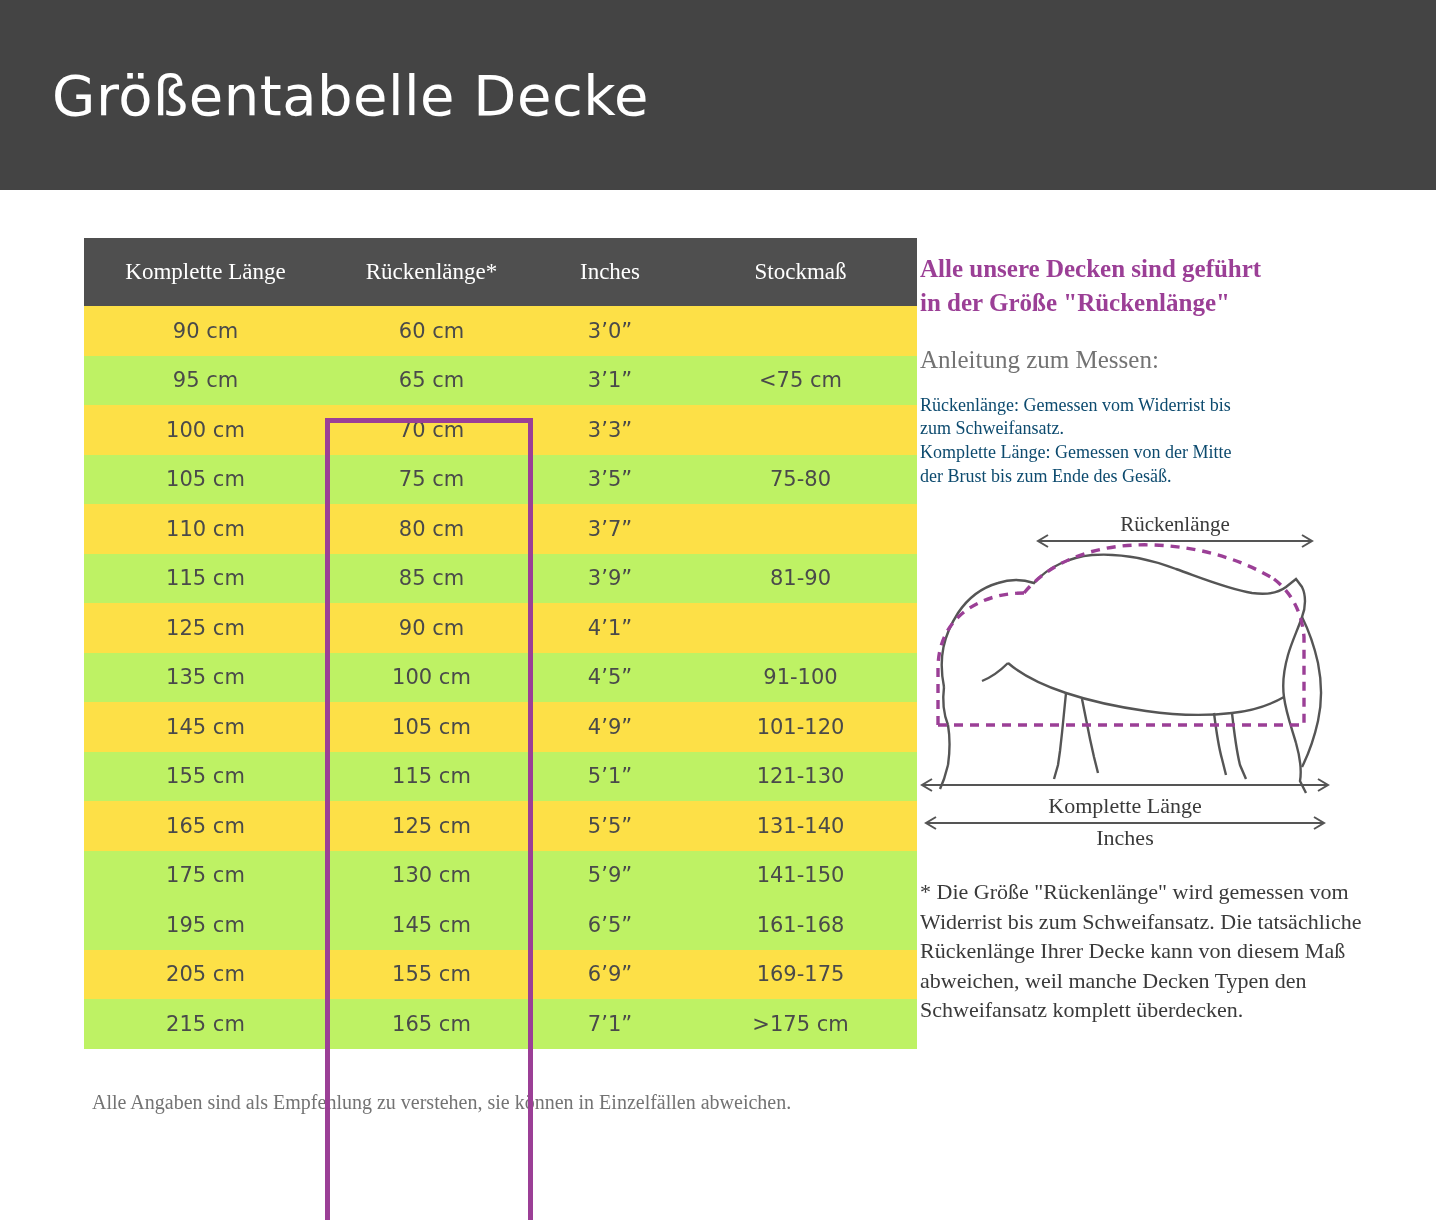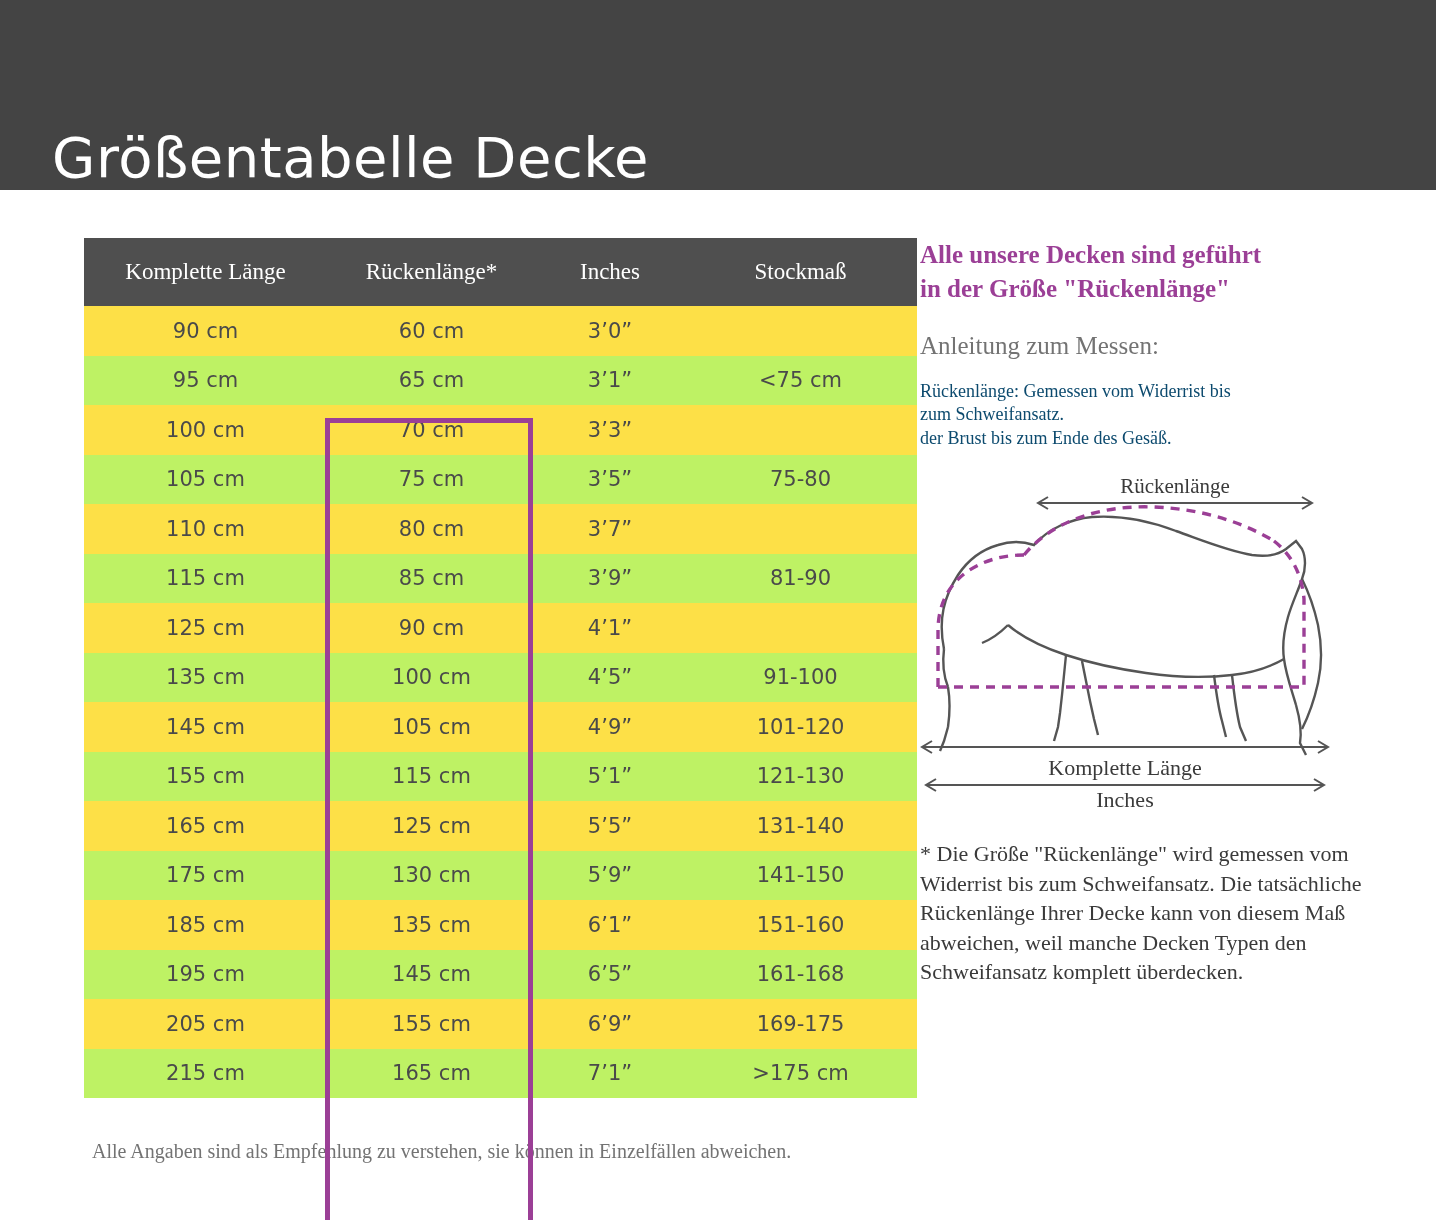--- a/index.html
+++ b/index.html
@@ -15,21 +15,21 @@
     position: relative;
     overflow: hidden;
   }
 
   
   .header {
     background: #444444;
     height: 190px;
     width: 100%;
     display: flex;
-    align-items: flex-end;
+    align-items: center;
     box-sizing: border-box;
     padding-left: 52px;
   }
   .header-title {
     color: #ffffff;
     font-family: "DejaVu Sans", sans-serif;
     font-size: 56px;
     font-weight: normal;
     letter-spacing: 0.5px;
   }
@@ -41,21 +41,21 @@
     position: relative;
   }
 
   .left-col {
     width: 920px;
     position: relative;
     padding-top: 48px;
   }
   .right-col {
     width: 516px;
-    padding-top: 48px;
+    padding-top: 62px;
     padding-right: 20px;
     box-sizing: border-box;
   }
 
   
   table.size-table {
     border-collapse: collapse;
     margin-left: 84px;
     width: 833px;
     table-layout: fixed;
@@ -240,26 +240,20 @@
           <td>125 cm</td>
           <td>5’5”</td>
           <td class="stock-cell">131-140</td>
         </tr>
         <tr class="odd">
           <td>175 cm</td>
           <td>130 cm</td>
           <td>5’9”</td>
           <td class="stock-cell">141-150</td>
         </tr>
-        <tr class="even">
-          <td>185 cm</td>
-          <td>135 cm</td>
-          <td>6’1”</td>
-          <td class="stock-cell">151-160</td>
-        </tr>
         <tr class="odd">
           <td>195 cm</td>
           <td>145 cm</td>
           <td>6’5”</td>
           <td class="stock-cell">161-168</td>
         </tr>
         <tr class="even">
           <td>205 cm</td>
           <td>155 cm</td>
           <td>6’9”</td>
@@ -283,20 +277,21 @@
     <div class="right-heading">
       <div>Alle unsere Decken sind geführt</div>
       <div>in der Größe "Rückenlänge"</div>
     </div>
 
     <div class="right-sub">Anleitung zum Messen:</div>
 
     <div class="right-para">
       <div>Rückenlänge: Gemessen vom Widerrist bis</div>
       <div>zum Schweifansatz.</div>
+      <div>Komplette Länge: Gemessen von der Mitte</div>
       <div>der Brust bis zum Ende des Gesäß.</div>
     </div>
 
     <div class="diagram">
       <svg width="480" height="330" viewBox="0 0 480 330" xmlns="http://www.w3.org/2000/svg">
 
         <g fill="none" stroke="#555555" stroke-width="2.4">
           <path d="M30 170 C24 140 30 118 44 96 C56 78 70 70 84 66 C96 62 108 62 120 66
                    C134 50 156 40 178 38 C206 36 236 42 262 52 C290 62 314 72 338 76
                    C352 78 364 76 372 70 L382 62 L388 70 C392 78 392 90 388 100

